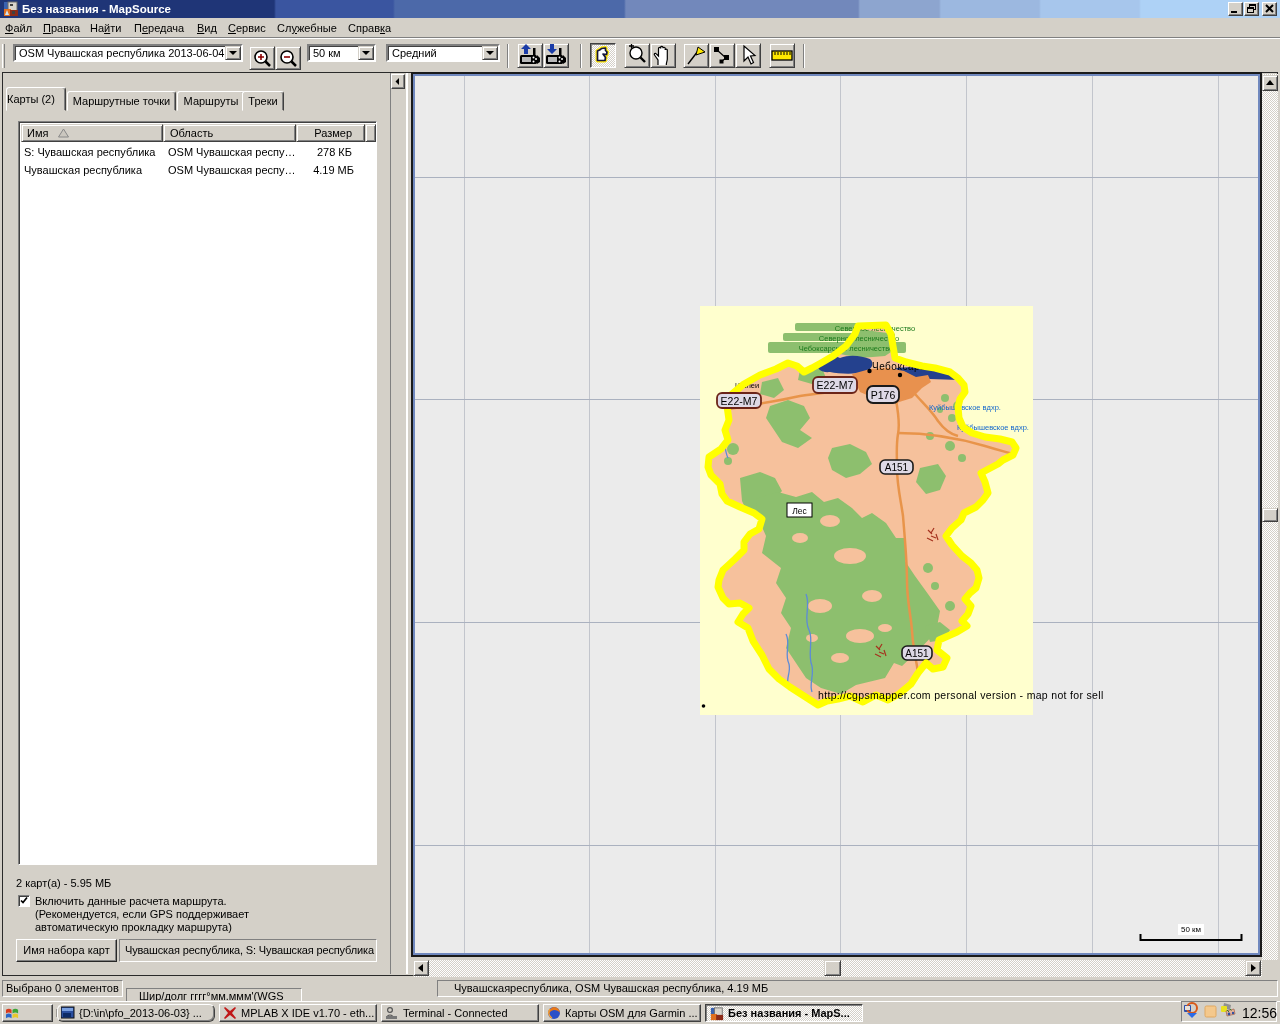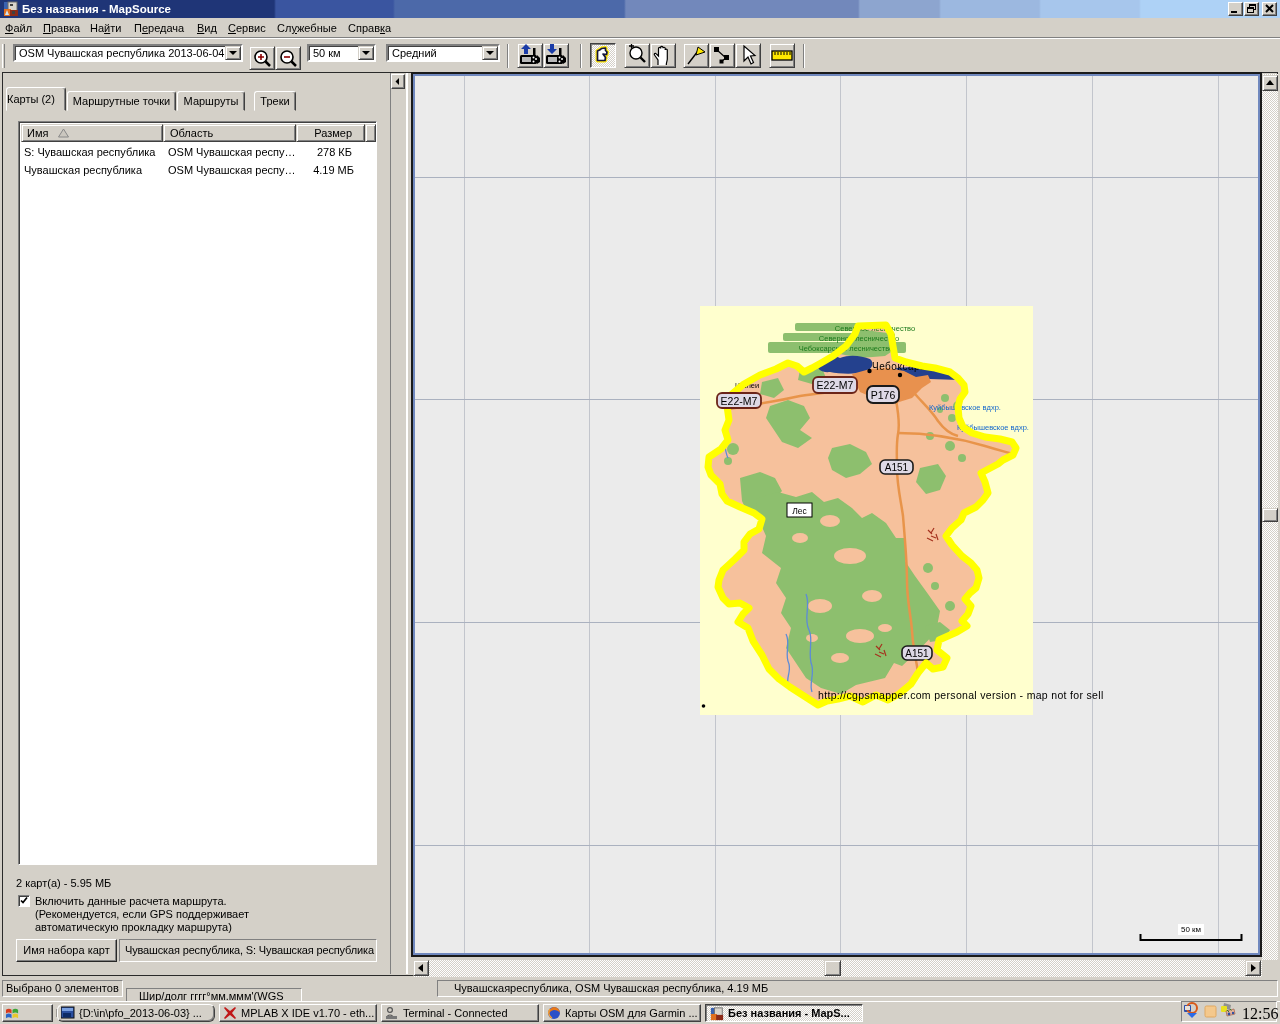--- a/index.html
+++ b/index.html
@@ -308,21 +308,21 @@
     <rect x="180" y="154" width="33" height="14" rx="5" fill="#ded9e6" stroke="#1a1a1a" stroke-width="1.6"></rect>
     <text x="196.5" y="165" font-size="10">A151</text>
   </g>
 </svg>
 
 <div class="abs" style="left:818px;top:689px;font-size:10.5px;letter-spacing:0.32px;white-space:nowrap;">http://cgpsmapper.com personal version - map not for sell</div>
 
 <div class="abs" style="left:6px;top:87px;width:60px;height:24px;background:#d4d0c8;border:1px solid;border-color:#fff #404040 #d4d0c8 #fff;border-radius:3px 3px 0 0;box-shadow:inset -1px 0 0 #808080;text-align:left;line-height:22px;z-index:3;">Карты (2)</div>
 <div class="abs" style="left:67px;top:91px;width:109px;height:20px;background:#d4d0c8;border:1px solid;border-color:#fff #404040 #d4d0c8 #fff;border-radius:3px 3px 0 0;box-shadow:inset -1px 0 0 #808080;text-align:center;line-height:18px;">Маршрутные точки</div>
 <div class="abs" style="left:177px;top:91px;width:68px;height:20px;background:#d4d0c8;border:1px solid;border-color:#fff #404040 #d4d0c8 #fff;border-radius:3px 3px 0 0;box-shadow:inset -1px 0 0 #808080;text-align:center;line-height:18px;">Маршруты</div>
-<div class="abs" style="left:242px;top:91px;width:42px;height:20px;background:#d4d0c8;border:1px solid;border-color:#fff #404040 #d4d0c8 #fff;border-radius:3px 3px 0 0;box-shadow:inset -1px 0 0 #808080;text-align:center;line-height:18px;margin-left:12px;">Треки</div>
+<div class="abs" style="left:242px;top:91px;width:42px;height:20px;background:#d4d0c8;border:1px solid;border-color:#fff #404040 #d4d0c8 #fff;border-radius:3px 3px 0 0;box-shadow:inset -1px 0 0 #808080;text-align:center;line-height:18px;">Треки</div>
 
 <div class="abs" style="left:18px;top:121px;width:359px;height:744px;background:#fff;border:1px solid;border-color:#808080 #fff #fff #808080;box-shadow:inset 1px 1px 0 #404040;">
   <div class="abs" style="left:2px;top:2px;width:142px;height:18px;">
       <div class="raised2" style="width:100%;height:100%;padding:2px 0 0 5px;">Имя</div>
     </div>
   <div class="abs" style="left:144px;top:2px;width:133px;height:18px;">
       <div class="raised2" style="width:100%;height:100%;padding:2px 0 0 6px;">Область</div>
     </div>
   <div class="abs" style="left:277px;top:2px;width:69px;height:18px;">
       <div class="raised2" style="width:100%;height:100%;padding:2px 12px 0 0;text-align:right;">Размер</div>
@@ -419,13 +419,13 @@
     <rect x="1" y="1" width="11" height="11" rx="1.5" fill="none" stroke="#e0a860" stroke-width="1"></rect>
   </svg>
 <svg class="abs" width="17" height="17" style="left:1219px;top:1002px;" viewBox="0 0 17 17">
     <path d="M5,1 L12,3 L11,8 L4,6 Z" fill="#909090"></path>
     <rect x="2" y="4" width="6" height="6" rx="1" fill="#e8e020"></rect>
     <path d="M7,9 L15,7 L16,12 L8,14 Z" fill="#e8b49c" stroke="#a06048" stroke-width="0.7"></path>
     <circle cx="10" cy="12" r="1.4" fill="#3050a0"></circle>
     <circle cx="14" cy="11" r="1.2" fill="#3050a0"></circle>
     <path d="M8,8 l2,2 M11,7 l1.5,1.5" stroke="#308030" stroke-width="1"></path>
   </svg>
-<div class="abs" style="left:1242px;top:1005px;width:32px;font-size:16px;font-family:Liberation Serif, serif;">12:56</div>
+<div class="abs" style="left:1242px;top:1005px;width:32px;font-size:14px;">12:56</div>
 
 </body></html>

